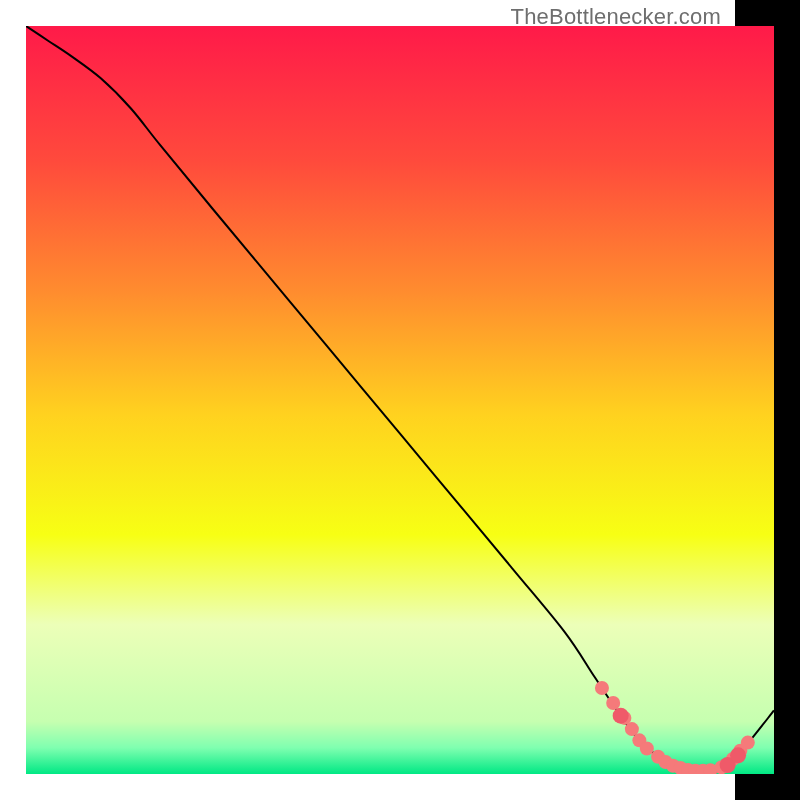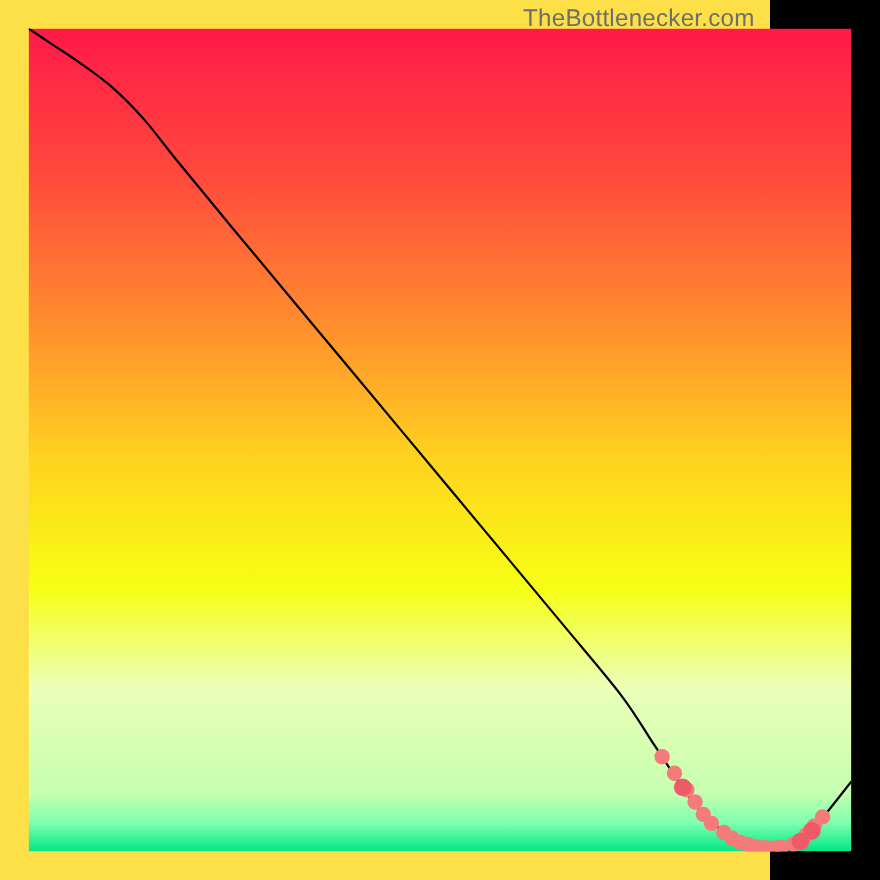--- a/index.html
+++ b/index.html
@@ -8,21 +8,22 @@
     width: 800px;
     height: 800px;
     background: #000;
     overflow: hidden;
     font-family: Arial, Helvetica, sans-serif;
   }
   .frame {
     position: relative;
     width: 700px;
     height: 800px;
-    background: #fde047;
+    background: #ffffff;
+    padding-left: 35px;
   }
   .plot {
     position: absolute;
     left: 26px;
     top: 26px;
     width: 748px;
     height: 748px;
   }
   .watermark {
     position: absolute;

